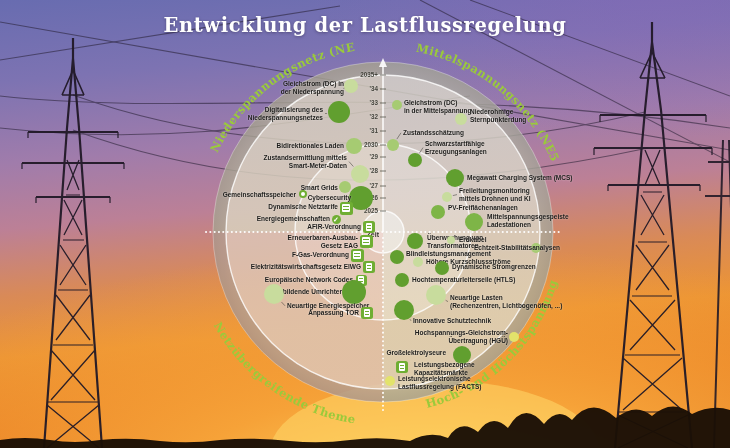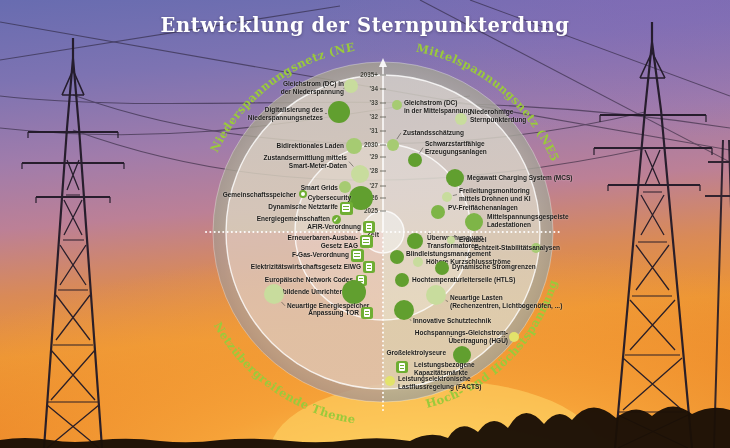--- a/index.html
+++ b/index.html
@@ -332,14 +332,14 @@
         <div>Leistungsbezogene</div>
         <div>Kapazitätsmärkte</div>
       </div>
       <div class="dot" style="left: 385px; top: 376px; height: 10px; width: 10px; background: rgb(226, 227, 107);"></div>
       <div class="item-label" style="left: 398px; top: 375px;">
         <div>Leistungselektronische</div>
         <div>Lastflussregelung (FACTS)</div>
       </div>
     </div>
 
-  <div class="title">Entwicklung der Sternpunkterdung</div>
+  <div class="title">Entwicklung der Lastflussregelung</div>
 </div>
 
 </body></html>

